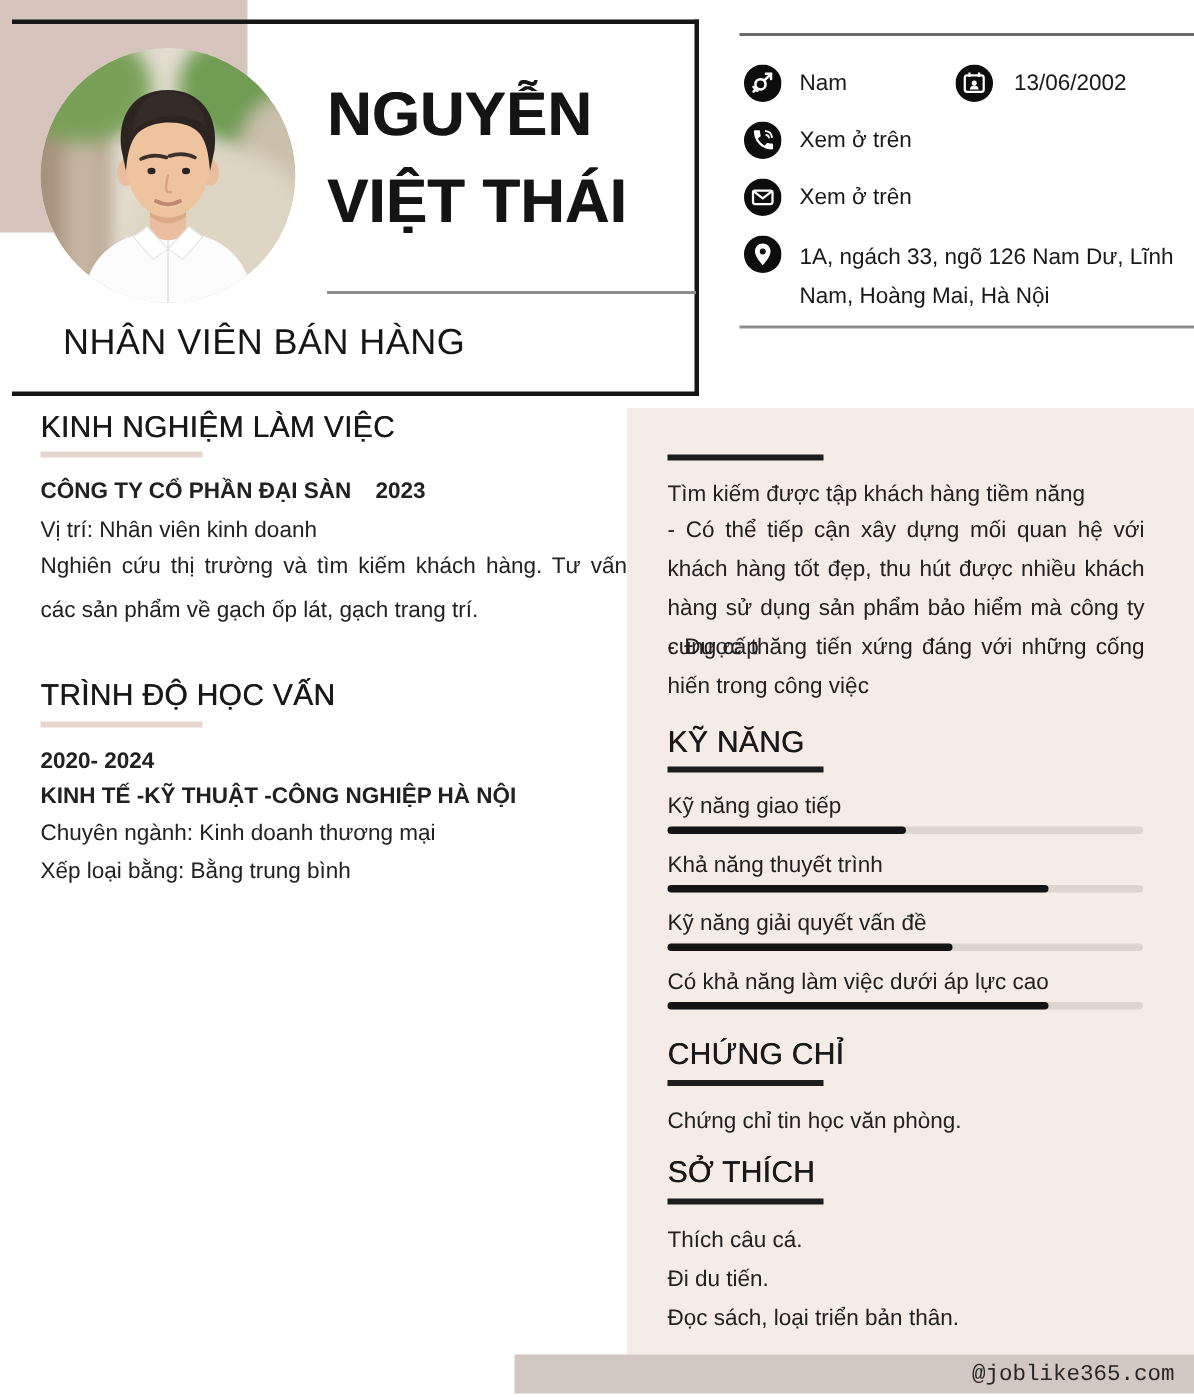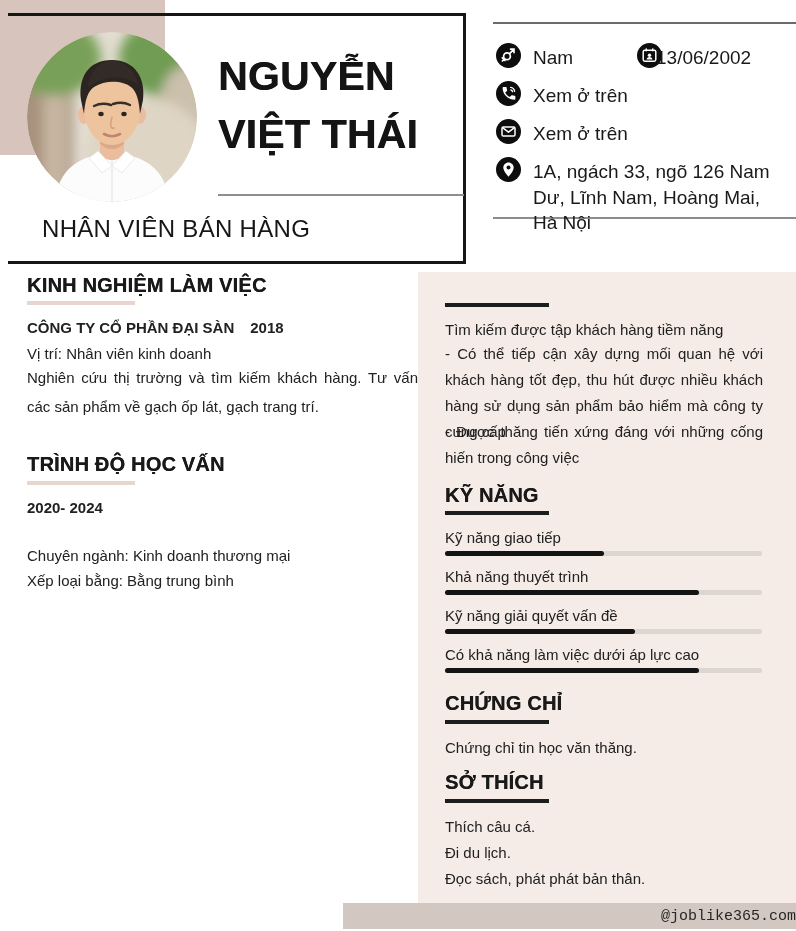--- a/index.html
+++ b/index.html
@@ -16,41 +16,41 @@
   .name{position:absolute;left:218px;top:47px;z-index:4;font-size:41px;line-height:58px;font-weight:800;
     letter-spacing:0.2px;color:#141414;text-shadow:0.45px 0 0 currentColor;white-space:nowrap;}
   .name-rule{position:absolute;left:218px;top:194px;width:246px;height:2px;background:#8f8f8f;z-index:4;}
   .job-title{position:absolute;left:42px;top:215px;z-index:4;font-size:24px;font-weight:400;letter-spacing:0.3px;color:#161616;white-space:nowrap;}
 
   
   .contact-line{position:absolute;height:2px;background:#6b6b6b;z-index:2;}
   .ct-top{left:493px;top:22px;width:303px;}
   .ct-bottom{left:493px;top:217px;width:303px;height:1.5px;background:#8d8d8d;}
   .ct-icon{position:absolute;width:25px;height:25px;z-index:3;}
-  .ct-text{position:absolute;z-index:3;font-size:19px;color:#191919;}
+  .ct-text{position:absolute;z-index:3;font-size:15px;color:#191919;}
   .ct-multiline{width:252px;line-height:25.5px;}
 
   
-  .sec-h{position:absolute;font-size:20px;font-weight:700;color:#191919;letter-spacing:0.2px;white-space:nowrap;z-index:2;text-shadow:0.25px 0 0 currentColor;}
+  .sec-h{position:absolute;font-size:20px;font-weight:400;color:#191919;letter-spacing:0.2px;white-space:nowrap;z-index:2;text-shadow:0.25px 0 0 currentColor;}
   .u-beige{position:absolute;width:108px;height:4px;background:var(--underline_beige,#e6d6ce);z-index:2;}
   .u-dark{position:absolute;width:104px;height:3.5px;background:var(--underline_dark,#1d1d1d);z-index:2;}
   .body-txt{position:absolute;font-size:15px;color:#212121;z-index:2;line-height:20px;white-space:nowrap;}
   .bold{font-weight:700;}
   .para{position:absolute;font-size:15px;color:#212121;z-index:2;line-height:29px;text-align:justify;white-space:normal;}
   .company-row{display:flex;gap:16px;align-items:center;}
 
   
   .right-panel{position:absolute;left:418px;top:272px;width:378px;height:631px;background:var(--panel_bg,#f5ebe7);z-index:1;}
   .skill-label{position:absolute;font-size:15px;color:#212121;z-index:2;white-space:nowrap;}
   .skill-track{position:absolute;width:317px;height:4.5px;border-radius:4px;background:var(--bar_track,#ddd5cf);z-index:2;}
   .skill-fill{height:4.5px;border-radius:4px;background:var(--bar_fill,#141414);width:0;}
 
   
   .footer-bar{position:absolute;left:343px;top:903px;width:453px;height:26px;background:var(--footer_bg,#d3c8c1);z-index:5;
-    display:flex;align-items:center;justify-content:flex-end;box-sizing:border-box;}
+    display:flex;align-items:center;justify-content:flex-end;padding-right:13px;box-sizing:border-box;}
   .footer-bar span{font-family:"Liberation Mono","DejaVu Sans Mono",monospace;font-size:15px;color:#262626;}
 </style>
 </head>
 <body>
 
 <div id="page">
 
   <div class="accent-square"></div>
   <div class="right-panel"></div>
   <div class="header-box"></div>
@@ -119,21 +119,21 @@
   <svg class="ct-icon" style="left:637px;top:43px" viewBox="0 0 25 25">
     <circle cx="12.5" cy="12.5" r="12.5" fill="#0d0d0d"></circle>
     <g stroke="#fff" stroke-width="1.5" fill="none">
       <rect x="6.2" y="7.2" width="12.6" height="11" rx="1.6"></rect>
       <line x1="9.3" y1="5.4" x2="9.3" y2="8.3"></line>
       <line x1="15.7" y1="5.4" x2="15.7" y2="8.3"></line>
     </g>
     <circle cx="12.5" cy="12.3" r="1.7" fill="#fff"></circle>
     <path d="M9.6 16.6 c0-1.7 1.3-2.6 2.9-2.6 s2.9 0.9 2.9 2.6 z" fill="#fff"></path>
   </svg>
-  <div class="ct-text" style="left:656px;top:47px">13/06/2002</div>
+  <div class="ct-text" style="left:676px;top:47px">13/06/2002</div>
 
   <svg class="ct-icon" style="left:496px;top:81px" viewBox="0 0 25 25">
     <circle cx="12.5" cy="12.5" r="12.5" fill="#0d0d0d"></circle>
     <path d="M9.2 11.4c1 2 2.6 3.6 4.6 4.6l1.5-1.5c.2-.2.5-.3.8-.2.8.3 1.6.4 2.5.4.4 0 .8.3.8.8v2.4c0 .4-.3.8-.8.8-6.6 0-12-5.4-12-12 0-.4.3-.8.8-.8h2.5c.4 0 .8.3.8.8 0 .9.1 1.7.4 2.5.1.3 0 .6-.2.8l-1.7 1.4z" fill="#fff"></path>
     <g stroke="#fff" stroke-width="1.3" fill="none" stroke-linecap="round">
       <path d="M14.6 6.4 a4.6 4.6 0 0 1 4 4"></path>
       <path d="M14.9 9 a2.2 2.2 0 0 1 1.7 1.7"></path>
     </g>
   </svg>
   <div class="ct-text" style="left:533px;top:85px">Xem ở trên</div>
@@ -149,28 +149,29 @@
     <circle cx="12.5" cy="12.5" r="12.5" fill="#0d0d0d"></circle>
     <path d="M12.5 5.4 c-2.9 0-5.2 2.3-5.2 5.2 0 3.9 5.2 9.2 5.2 9.2 s5.2-5.3 5.2-9.2 c0-2.9-2.3-5.2-5.2-5.2z" fill="#fff"></path>
     <circle cx="12.5" cy="10.6" r="2" fill="#0d0d0d"></circle>
   </svg>
   <div class="ct-text ct-multiline" style="left:533px;top:159px">1A, ngách 33, ngõ 126 Nam Dư, Lĩnh Nam, Hoàng Mai, Hà Nội</div>
 
   <div class="sec-h" style="left:27px;top:274px">KINH NGHIỆM LÀM VIỆC</div>
   <div class="u-beige" style="left:27px;top:301px"></div>
   <div class="body-txt company-row" style="left:27px;top:318px">
     <span class="bold">CÔNG TY CỔ PHẦN ĐẠI SÀN</span>
-    <span class="bold">2018</span>
+    <span class="bold">2023</span>
   </div>
   <div class="body-txt" style="left:27px;top:344px">Vị trí: Nhân viên kinh doanh</div>
   <div class="para" style="left:27px;top:363px;width:391px">Nghiên cứu thị trường và tìm kiếm khách hàng. Tư vấn các sản phẩm về gạch ốp lát, gạch trang trí.</div>
 
   <div class="sec-h" style="left:27px;top:453px">TRÌNH ĐỘ HỌC VẤN</div>
   <div class="u-beige" style="left:27px;top:481px"></div>
   <div class="body-txt bold" style="left:27px;top:498px">2020- 2024</div>
+  <div class="body-txt bold" style="left:27px;top:521px">KINH TẾ -KỸ THUẬT -CÔNG NGHIỆP HÀ NỘI</div>
   <div class="body-txt" style="left:27px;top:571px">Xếp loại bằng: Bằng trung bình</div>
   <div class="body-txt" style="left:27px;top:546px">Chuyên ngành: Kinh doanh thương mại</div>
 
   <div class="u-dark" style="left:445px;top:303px"></div>
   <div class="body-txt" style="left:445px;top:320px">Tìm kiếm được tập khách hàng tiềm năng</div>
   <div class="para" style="left:445px;top:341px;width:318px;line-height:26px">- Có thể tiếp cận xây dựng mối quan hệ với khách hàng tốt đẹp, thu hút được nhiều khách hàng sử dụng sản phẩm bảo hiểm mà công ty cung cấp</div>
   <div class="para" style="left:445px;top:419px;width:318px;line-height:26px">- Được thăng tiến xứng đáng với những cống hiến trong công việc</div>
 
   <div class="sec-h" style="left:445px;top:484px">KỸ NĂNG</div>
   <div class="u-dark" style="left:445px;top:511px"></div>
@@ -190,25 +191,25 @@
       <div class="skill-fill" style="width: 60%;"></div>
     </div>
 
   <div class="skill-label" style="left:445px;top:646px">Có khả năng làm việc dưới áp lực cao</div>
   <div class="skill-track" style="left:445px;top:668px">
       <div class="skill-fill" style="width: 80%;"></div>
     </div>
 
   <div class="sec-h" style="left:445px;top:692px">CHỨNG CHỈ</div>
   <div class="u-dark" style="left:445px;top:720px"></div>
-  <div class="body-txt" style="left:445px;top:738px">Chứng chỉ tin học văn thăng.</div>
+  <div class="body-txt" style="left:445px;top:738px">Chứng chỉ tin học văn phòng.</div>
 
   <div class="sec-h" style="left:445px;top:771px">SỞ THÍCH</div>
   <div class="u-dark" style="left:445px;top:799px"></div>
   <div class="body-txt" style="left:445px;top:817px">Thích câu cá.</div>
-  <div class="body-txt" style="left:445px;top:843px">Đi du lịch.</div>
-  <div class="body-txt" style="left:445px;top:869px">Đọc sách, phát phát bản thân.</div>
+  <div class="body-txt" style="left:445px;top:843px">Đi du tiến.</div>
+  <div class="body-txt" style="left:445px;top:869px">Đọc sách, loại triển bản thân.</div>
 
   <div class="footer-bar">
     <span>@joblike365.com</span>
   </div>
 
 </div>
 
 </body></html>

